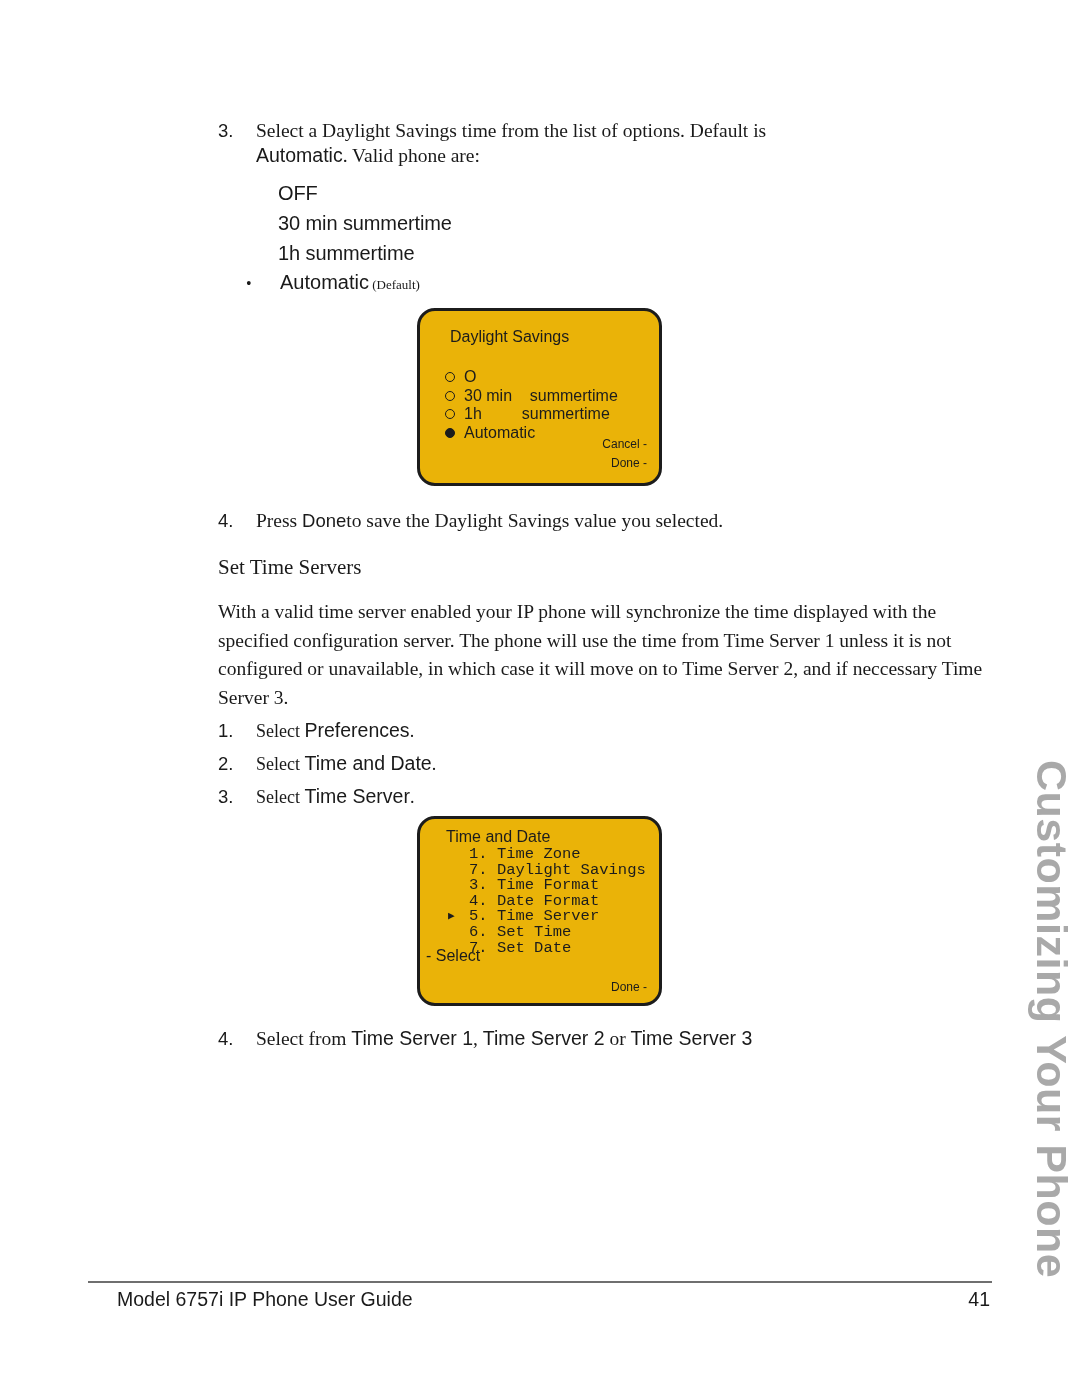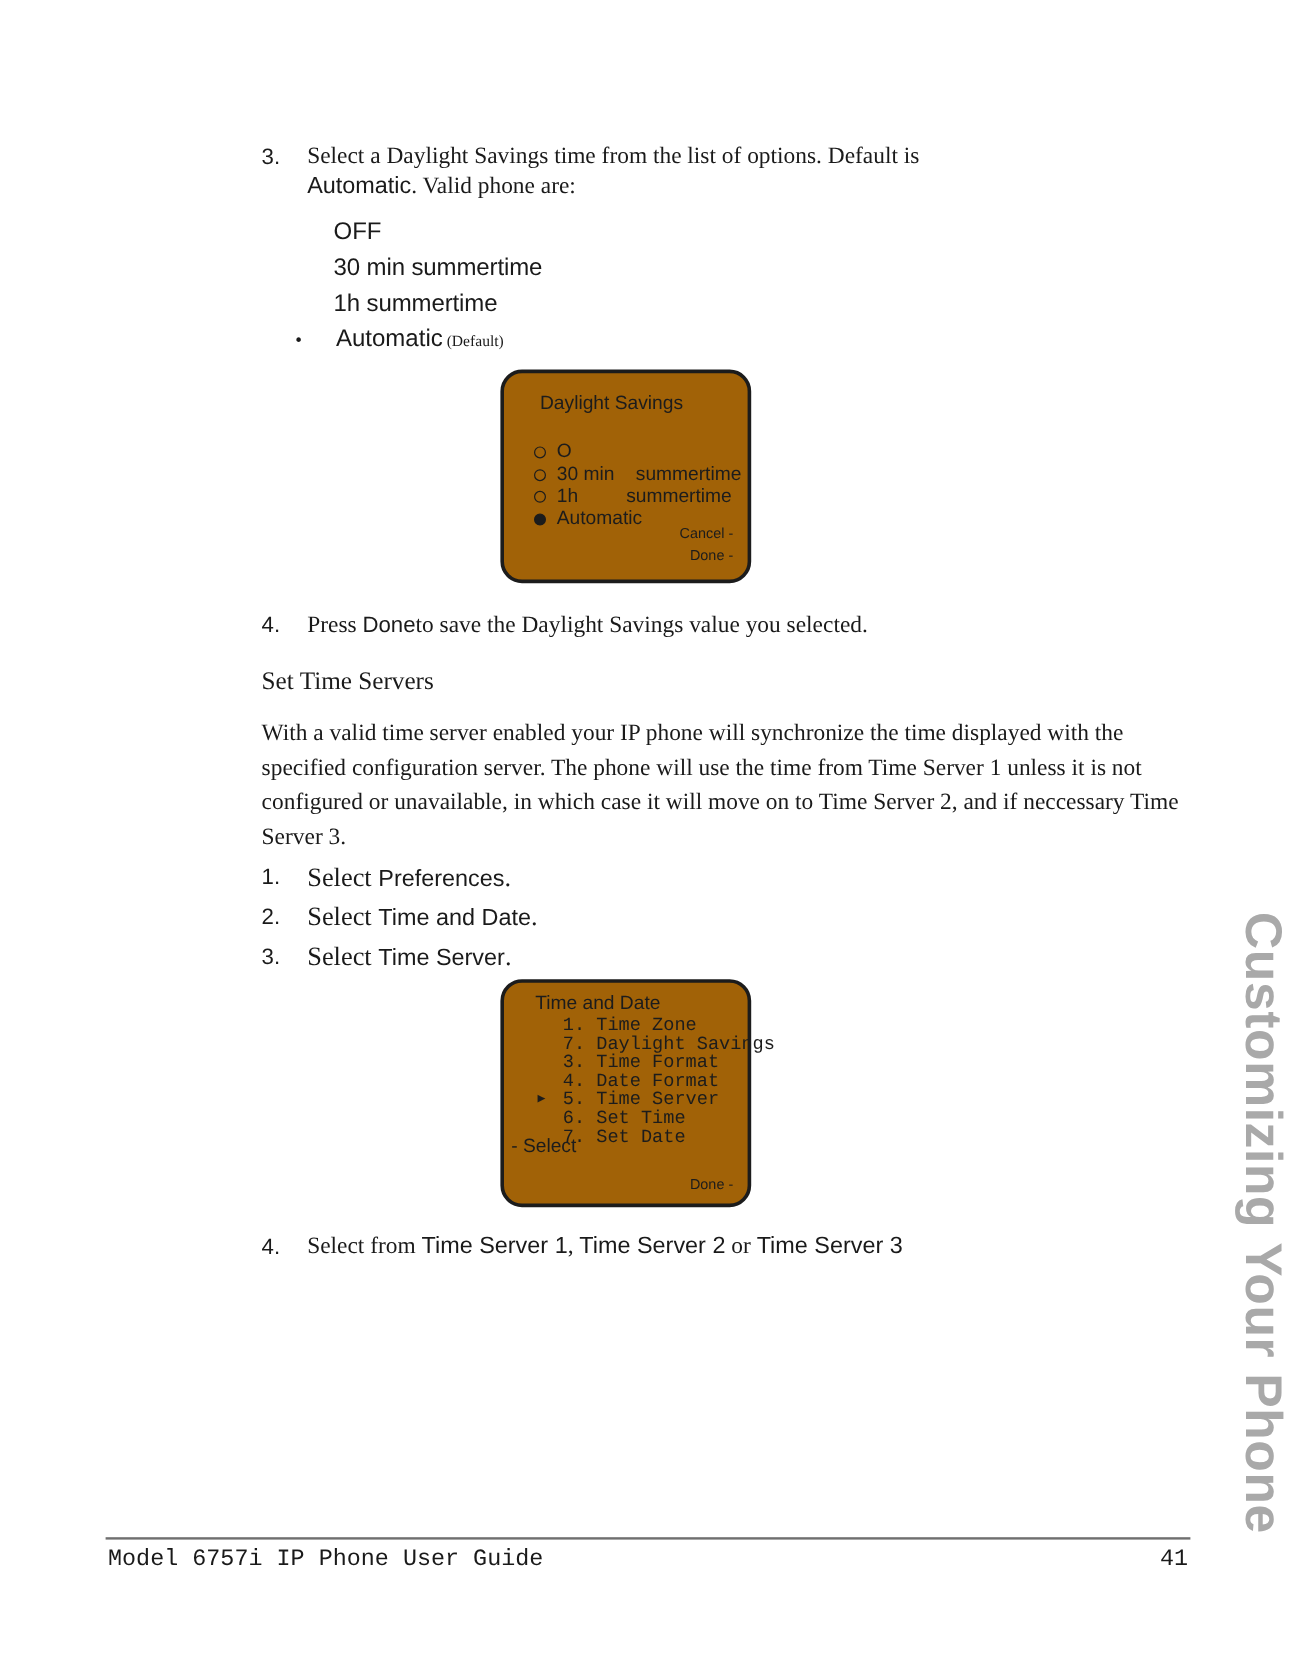--- a/index.html
+++ b/index.html
@@ -15,21 +15,21 @@
     overflow: hidden;
     font-family: "Liberation Serif", serif;
     color: #1a1a1a;
   }
   .page {
     position: absolute;
     inset: 0;
   }
 
   
-  .serif { font-family: Liberation Mono, monospace; }
+  .serif { font-family: Liberation Sans, sans-serif; margin-left: 27px; }
 
   
   .numlist {
     position: absolute;
     left: 218px;
   }
   .numitem {
     display: flex;
     align-items: flex-start;
     font-size: 19.5px;
@@ -82,23 +82,23 @@
   }
   .bullet-row .lbl .paren {
     font-family: "Liberation Serif", serif;
     font-size: 13px;
   }
 
   
   .screen {
     position: absolute;
     left: 417px;
-    width: 209px;
+    width: 245px;
     box-sizing: border-box;
-    background: #a16207;
+    background: #eab308;
     border: 3.5px solid #1c1c1c;
     border-radius: 18px;
     font-family: "Liberation Sans", sans-serif;
     color: #1c1c1c;
   }
   #screen1 { top: 308px; height: 178px; }
   #screen2 { top: 816px; height: 190px; }
 
   .scr-title {
     position: absolute;
@@ -191,21 +191,21 @@
     position: absolute;
     left: 218px;
     width: 772px;
     font-size: 19.5px;
     line-height: 28.5px;
     text-align: left;
   }
 
   .mono-ui { font-family: "Liberation Sans", sans-serif; font-size: 18.5px; }
   .ui-term { font-family: "Liberation Sans", sans-serif; font-size: 19.5px; }
-  .sel-word { font-family: "Liberation Serif", serif; font-size: 22px; }
+  .sel-word { font-family: "Liberation Serif", serif; font-size: 18px; }
 
   
   .sidetab {
     position: absolute;
     right: -2px;
     top: 760px;
     width: 58px;
     height: 490px;
     display: flex;
     align-items: flex-start;

